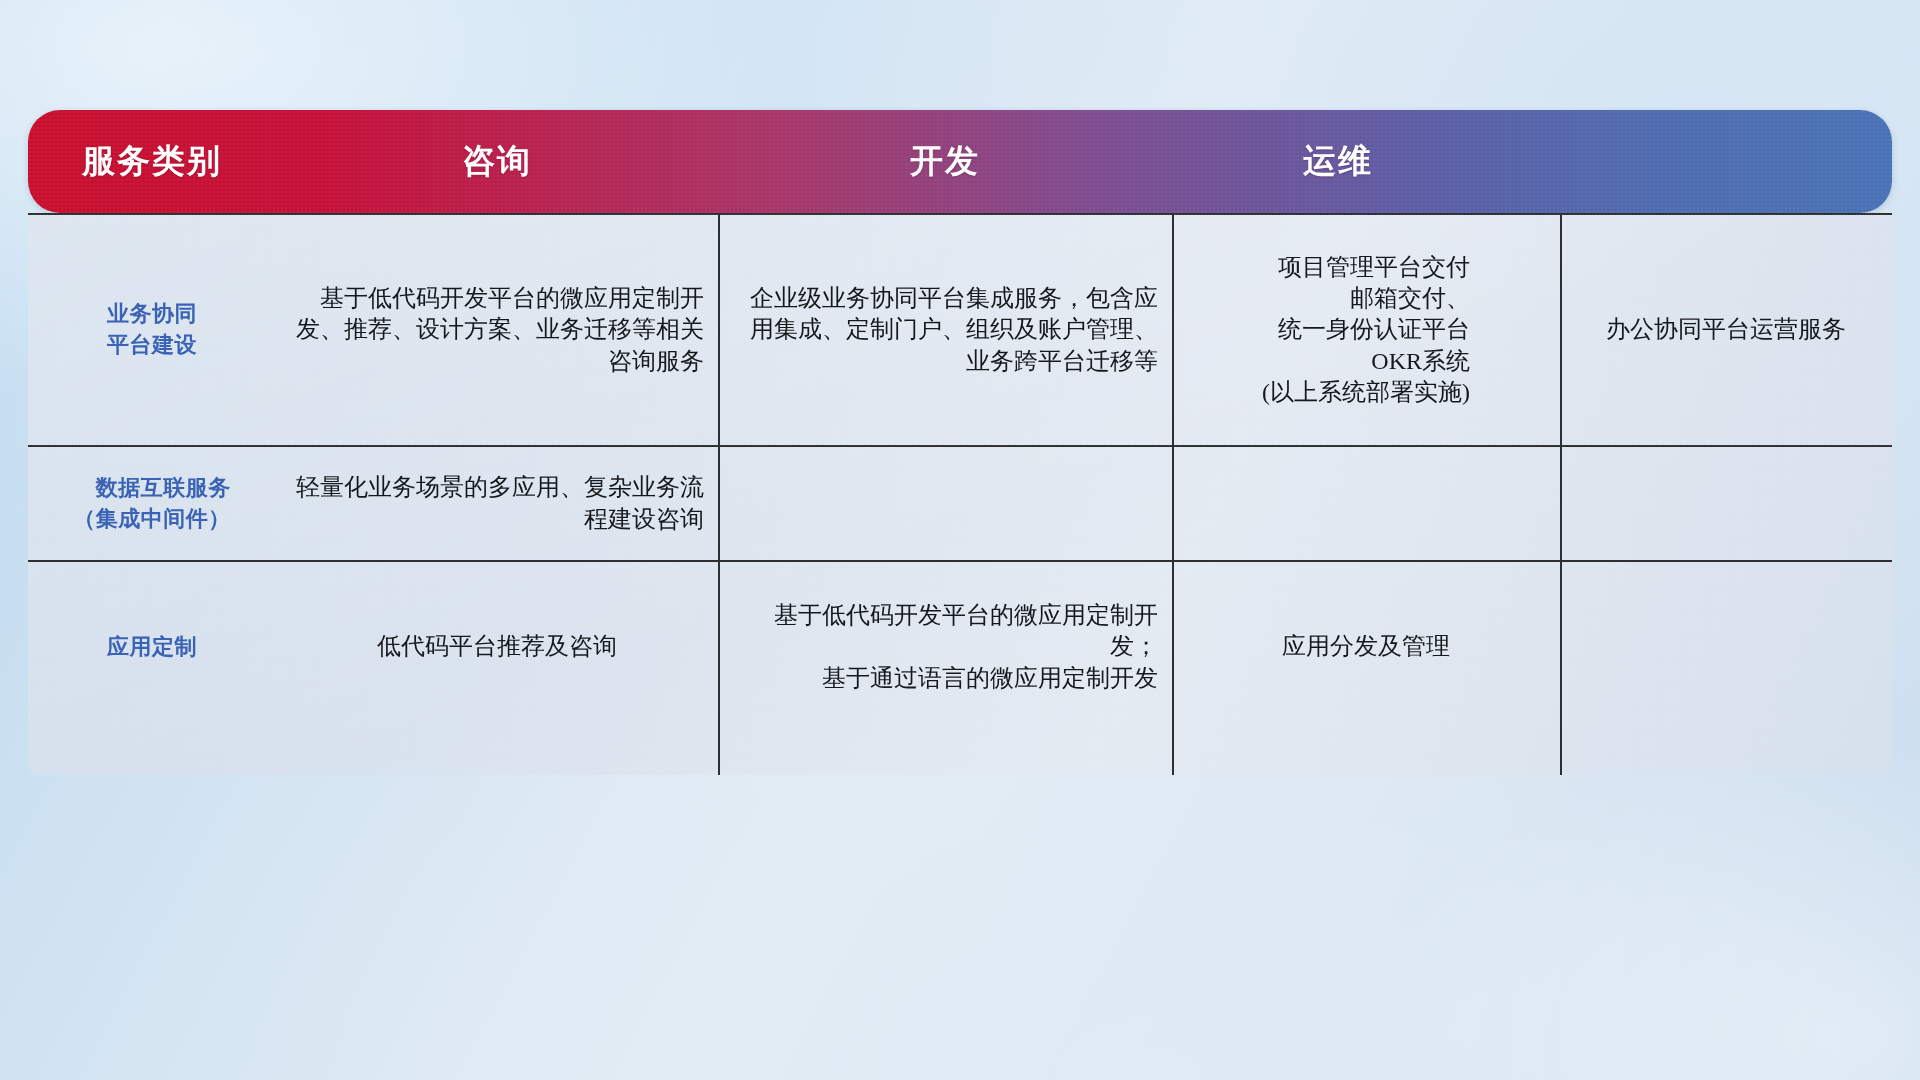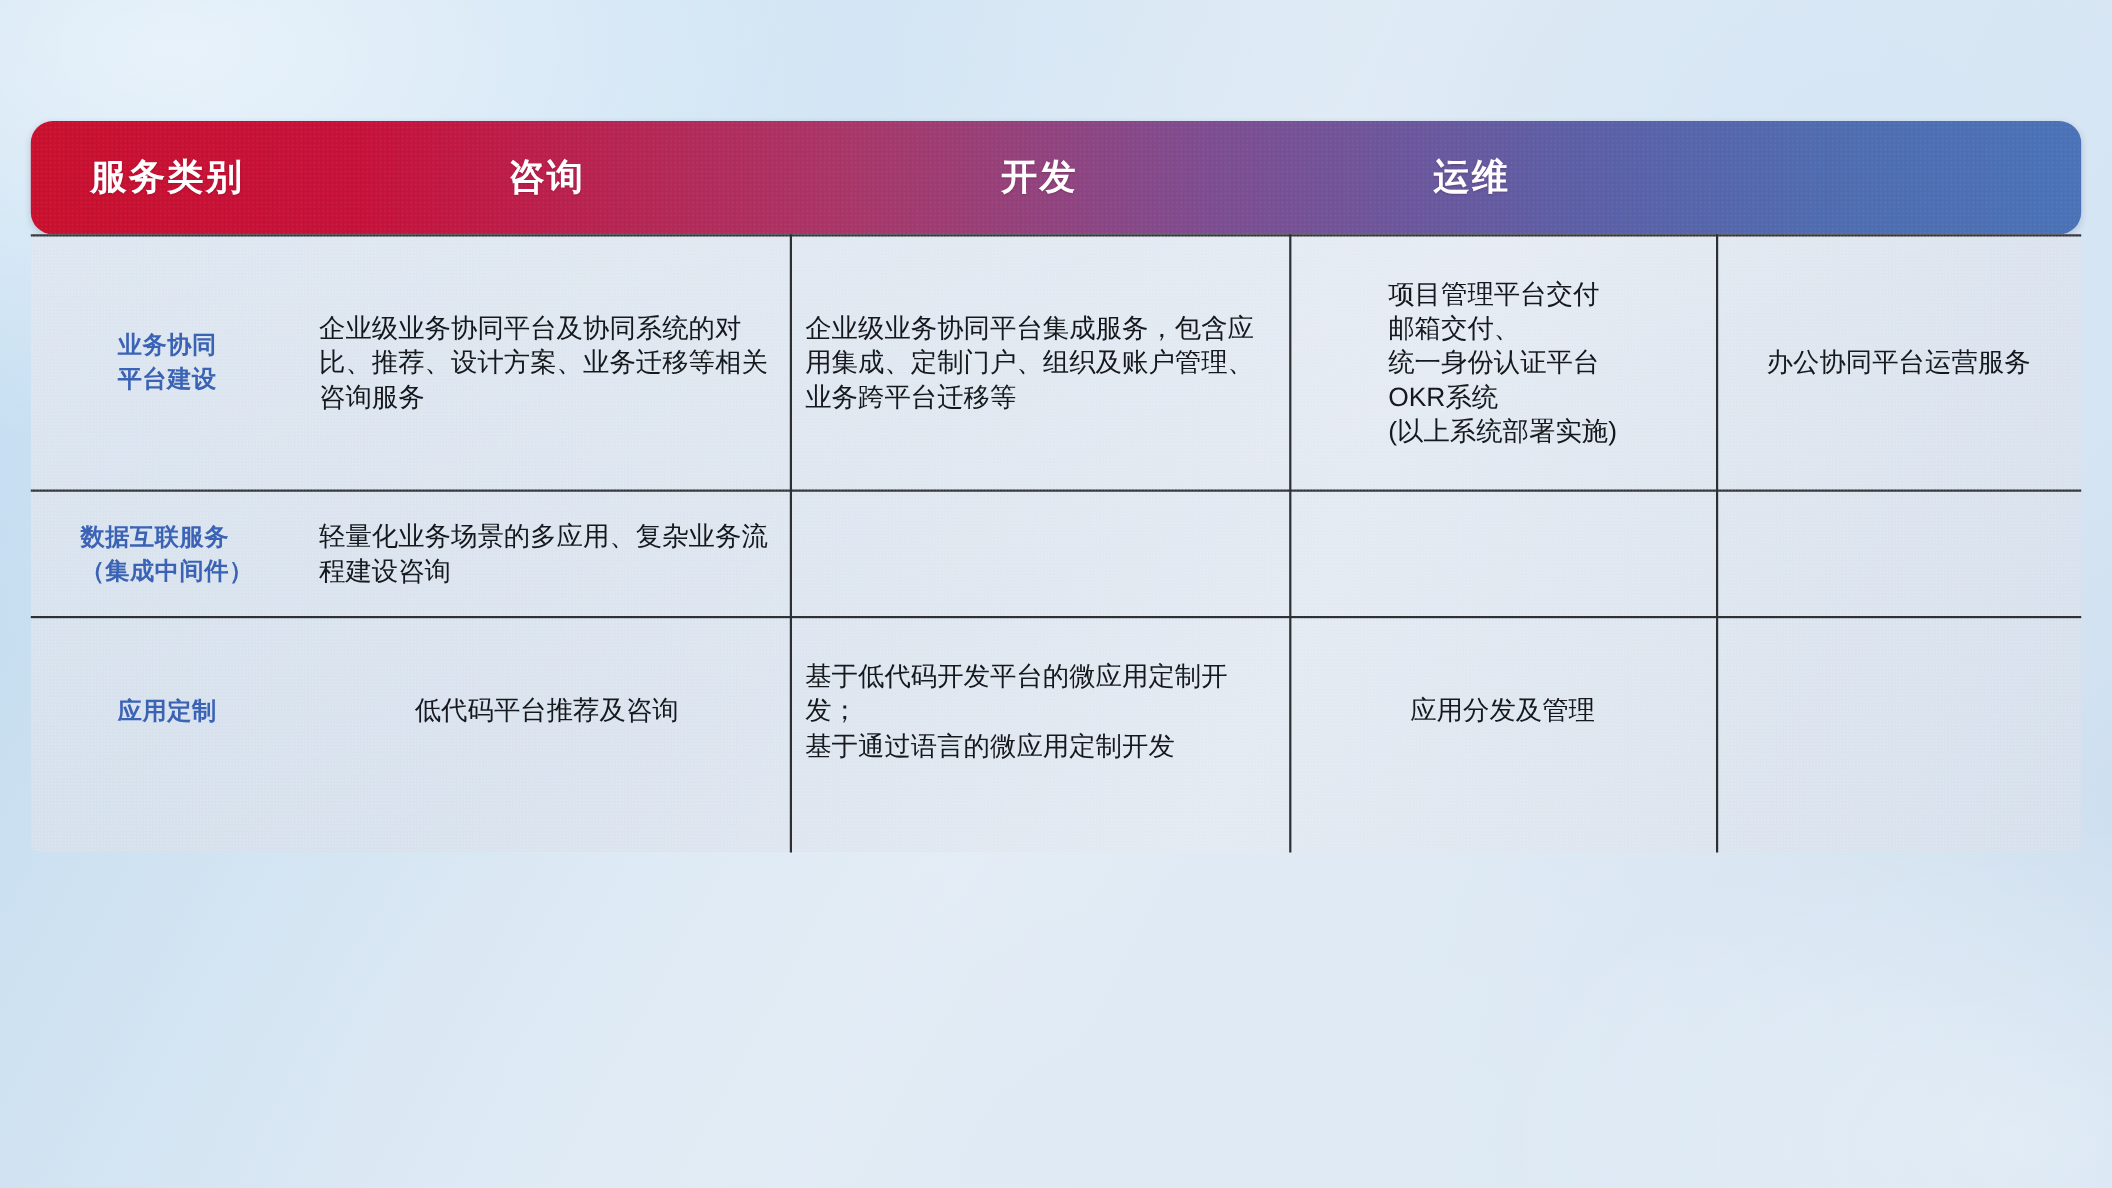--- a/index.html
+++ b/index.html
@@ -41,21 +41,21 @@
     left: 28px;
     top: 110px;
     width: 1864px;
     height: 665px;
   }
 
   
   #table-header {
     position: relative;
     height: 103px;
-    border-radius: 20px;
+    border-radius: 32px;
     background: linear-gradient(90deg,
         #c8102e 0%,
         #c5113a 16%,
         #a83668 40%,
         #7c4d91 58%,
         #5b5fa6 76%,
         #4f6cb0 88%,
         #4a72b6 100%);
     display: flex;
     align-items: center;
@@ -111,25 +111,26 @@
     border-top: 2px solid #2d2f33;
   }
   .trow:first-child { border-top: none; }
 
   .tcell {
     position: relative;
     display: flex;
     align-items: center;
     justify-content: center;
     padding: 18px 14px;
-    text-align: left;
+    text-align: right;
     color: #15181c;
     font-size: 24px;
     line-height: 1.30;
     z-index: 2;
+    font-family: Liberation Serif, serif;
   }
 
   .tcell.category {
     color: #3b63b5;
     font-weight: bold;
     font-size: 22px;
     line-height: 1.40;
     letter-spacing: .5px;
   }
 
@@ -178,21 +179,21 @@
 
   <div id="table-body">
 
     <div class="vline" style="left:690px;"></div>
     <div class="vline" style="left:1144px;"></div>
     <div class="vline" style="left:1532px;"></div>
 
     <div class="trow r1">
       <div class="tcell category c0 multiline">业务协同
 平台建设</div>
-      <div class="tcell c1 multiline">企业级业务协同平台及协同系统的对比、推荐、设计方案、业务迁移等相关咨询服务</div>
+      <div class="tcell c1 multiline">基于低代码开发平台的微应用定制开发、推荐、设计方案、业务迁移等相关咨询服务</div>
       <div class="tcell c2 multiline">企业级业务协同平台集成服务，包含应用集成、定制门户、组织及账户管理、业务跨平台迁移等</div>
       <div class="tcell c3 multiline">项目管理平台交付
 邮箱交付、
 统一身份认证平台
 OKR系统
 (以上系统部署实施)</div>
       <div class="tcell c4 multiline">办公协同平台运营服务</div>
     </div>
 
     <div class="trow r2">

